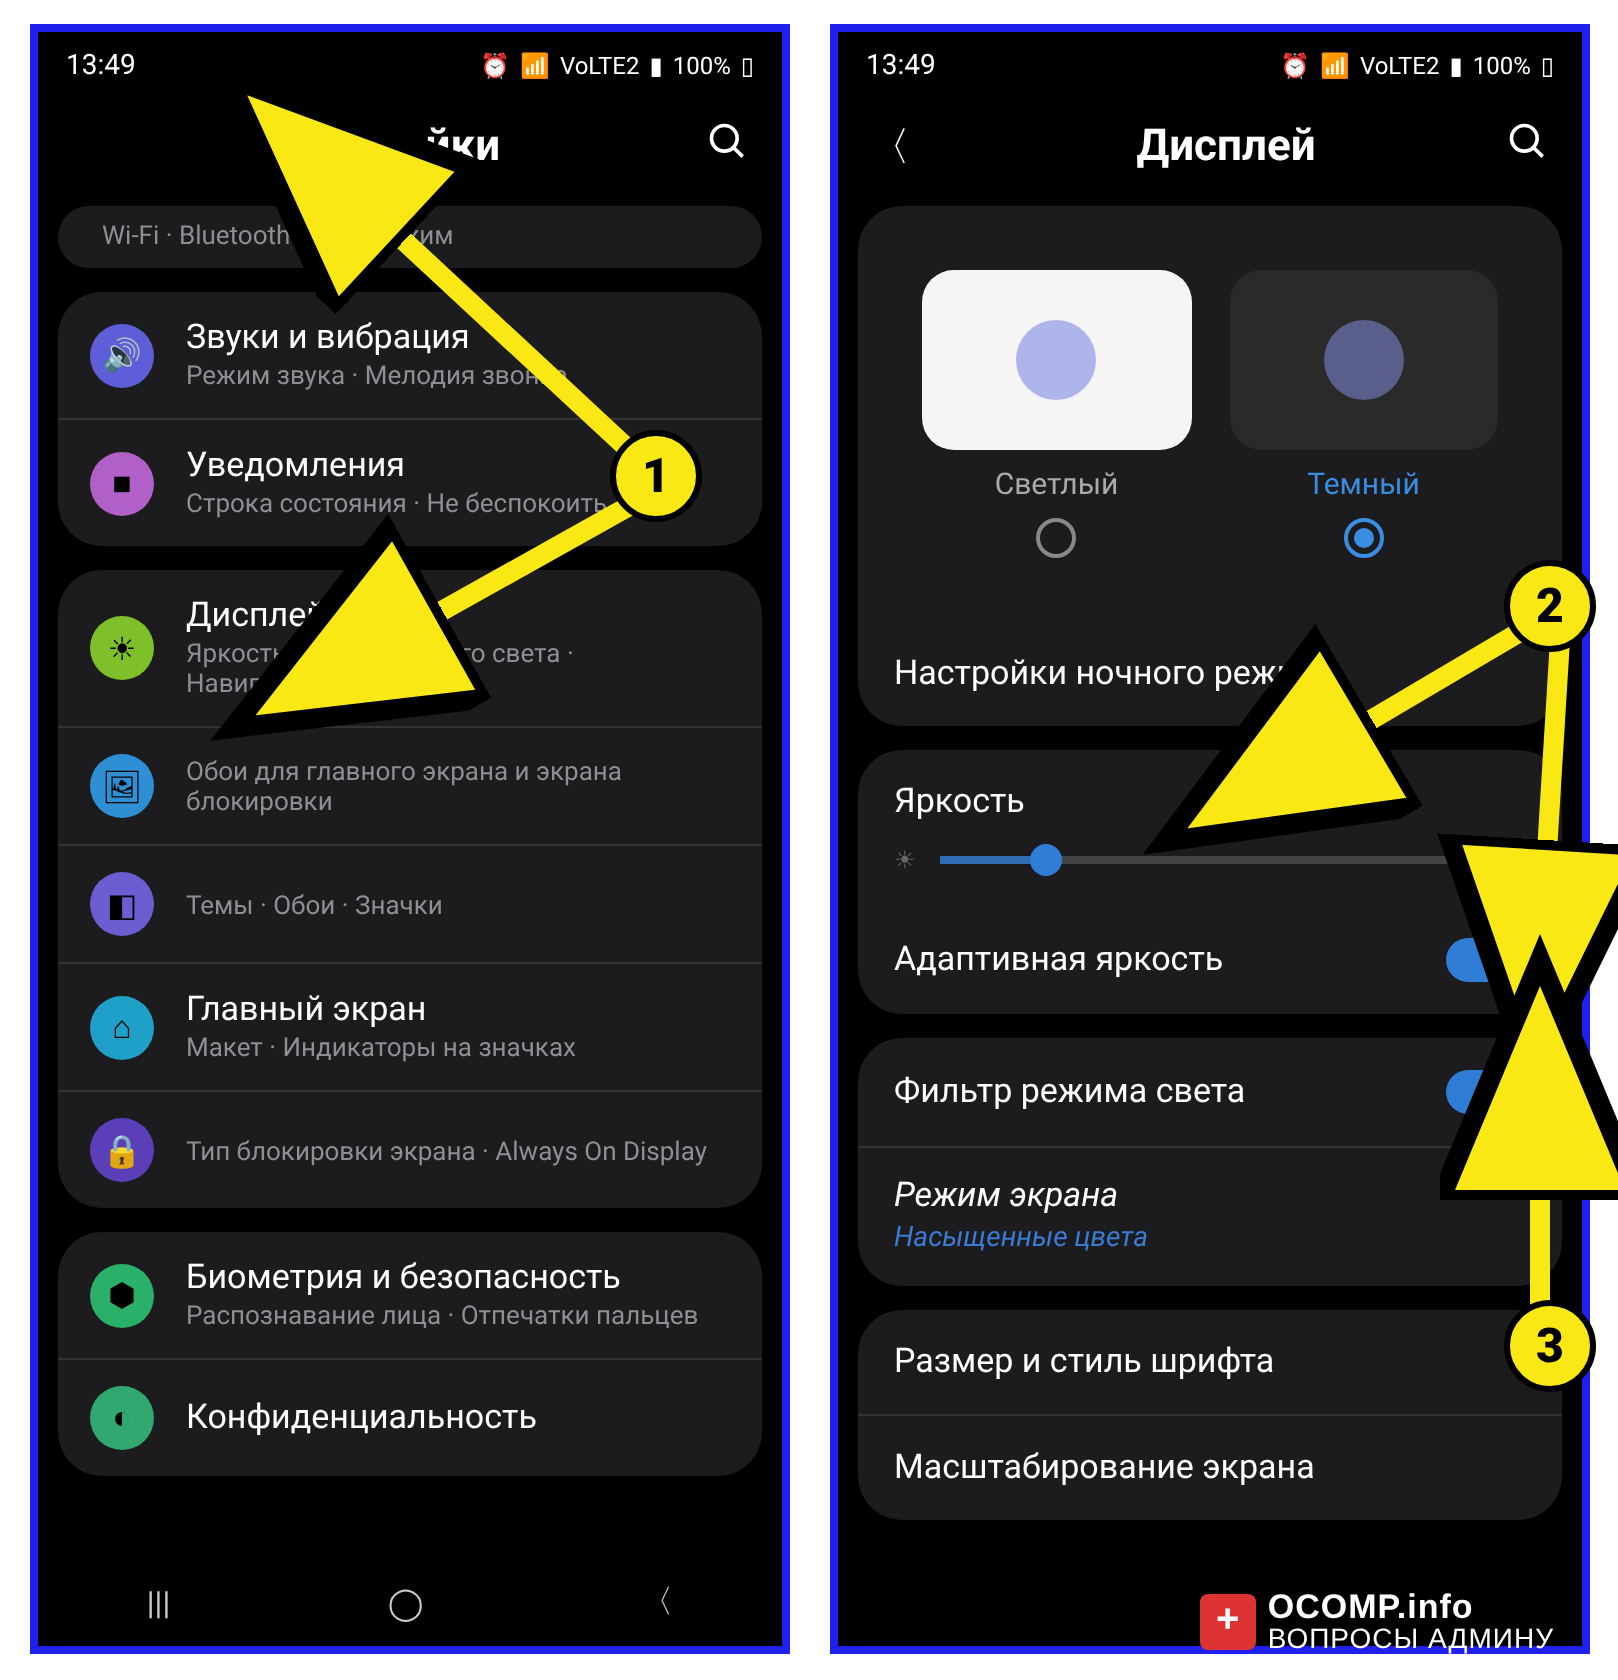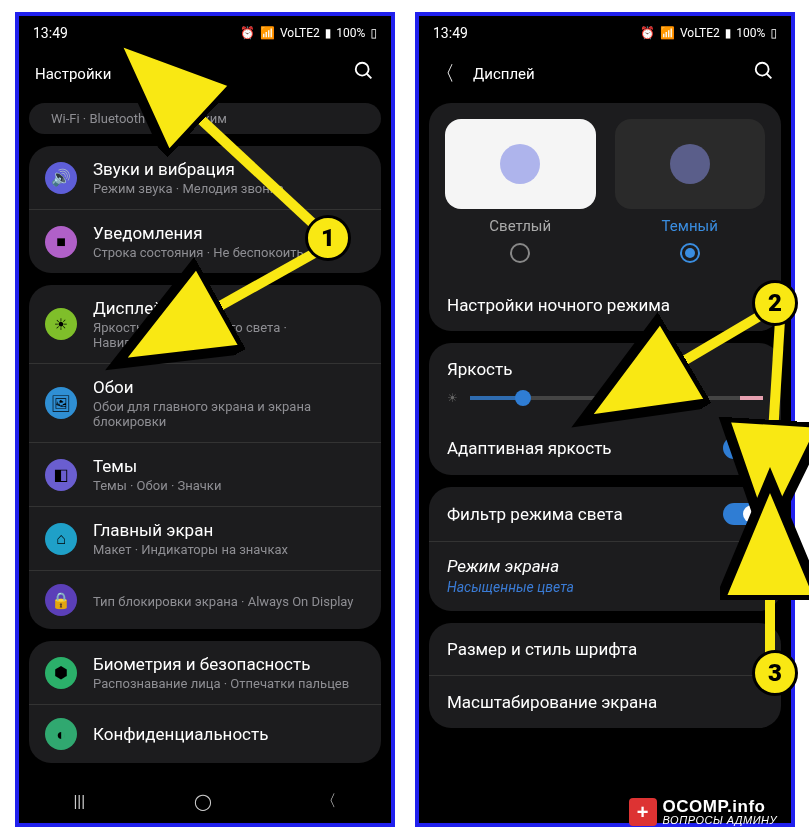--- a/index.html
+++ b/index.html
@@ -23,21 +23,21 @@
   .statusbar {
     display: flex; justify-content: space-between; align-items: center;
     color: #fff; font-size: 14px; padding: 8px 14px;
     height: 34px;
   }
   .status-icons { display:flex; gap:5px; align-items:center; font-size:12px; }
   .header {
     display: flex; align-items: center; padding: 10px 16px 16px;
     color: #fff;
   }
-  .header .title { font-size: 15px; font-weight: 400; flex:1; }
+  .header .title { font-size: 22px; font-weight: 700; flex:1;text-align:center; }
   .header .back { margin-right: 18px; font-size: 20px; }
   .header .search { font-size: 20px; }
   .content { padding: 0 10px; }
   .card {
     background: #1c1c1e;
     border-radius: 22px;
     margin-bottom: 12px;
     overflow: hidden;
   }
   .row {
@@ -51,21 +51,21 @@
     display:flex; align-items:center; justify-content:center;
     margin-right: 16px; flex-shrink:0;
   }
   .row .txt { flex:1; min-width:0; }
   .row .ttl { color:#fff; font-size:17px; }
   .row .sub { color:#8e8e93; font-size:13px; margin-top:2px; }
   .truncbar {
     color:#8e8e93; font-size:13px; padding: 8px 22px;
     white-space:nowrap;
   }
-  .themes { display:flex; gap:19px; padding:16px;justify-content:flex-end; }
+  .themes { display:flex; gap:19px; padding:32px;justify-content:flex-end; }
   .theme { flex:1; display:flex; flex-direction:column; align-items:center; gap:8px; }
   .prev { width:100%; height:90px; border-radius:16px; display:flex; align-items:center; justify-content:center; }
   .prev.light { background:#f5f5f5; }
   .prev.dark { background:#2a2a2a; }
   .dot-big { width:40px; height:40px; border-radius:50%; }
   .prev.light .dot-big { background:#aeb4ec; }
   .prev.dark .dot-big { background:#5a5e8a; }
   .tlabel { font-size:15px; }
   .simple-row {
     display:flex; align-items:center; justify-content:space-between;
@@ -109,21 +109,21 @@
   }
   .arrow { position:absolute; z-index:40; }
   .watermark {
     position:absolute; right:32px; bottom:14px; z-index:60;
     display:flex; align-items:center; gap:6px;
     font-family: Arial, sans-serif;
   }
   .wm-badge { width:28px; height:28px; background:#d33; border-radius:4px; color:#fff; display:flex;align-items:center;justify-content:center;font-size:20px;font-weight:bold;}
   .wm-txt { line-height:1; }
   .wm-txt .l1 { color:#fff; font-weight:bold; font-size:17px; letter-spacing:0.5px;}
-  .wm-txt .l2 { color:#fff; font-size:11px; letter-spacing:0.5px;font-style:italic;}
+  .wm-txt .l2 { color:#fff; font-size:14px; letter-spacing:0.5px;}
 </style>
 </head>
 <body>
 
 <div id="phone1" class="frame phone">
   <div class="statusbar">
     <span>13:49</span>
     <span class="status-icons">
       <span>⏰</span>
       <span>📶</span>
@@ -166,28 +166,26 @@
         <div class="row">
           <div class="icon" style="background:#7fbf2a">☀</div>
       <div class="txt">
             <div class="ttl">Дисплей</div>
       <div class="sub">Яркость · Фильтр синего света · Навигационная панель</div>
           </div>
         </div>
         <div class="row">
           <div class="icon" style="background:#2f8fd4">🖼</div>
       <div class="txt">
-            <div class="ttl">Обои</div>
       <div class="sub">Обои для главного экрана и экрана блокировки</div>
           </div>
         </div>
         <div class="row">
           <div class="icon" style="background:#6a5ed0">◧</div>
       <div class="txt">
-            <div class="ttl">Темы</div>
       <div class="sub">Темы · Обои · Значки</div>
           </div>
         </div>
         <div class="row">
           <div class="icon" style="background:#1fa0c8">⌂</div>
       <div class="txt">
             <div class="ttl">Главный экран</div>
       <div class="sub">Макет · Индикаторы на значках</div>
           </div>
         </div>

